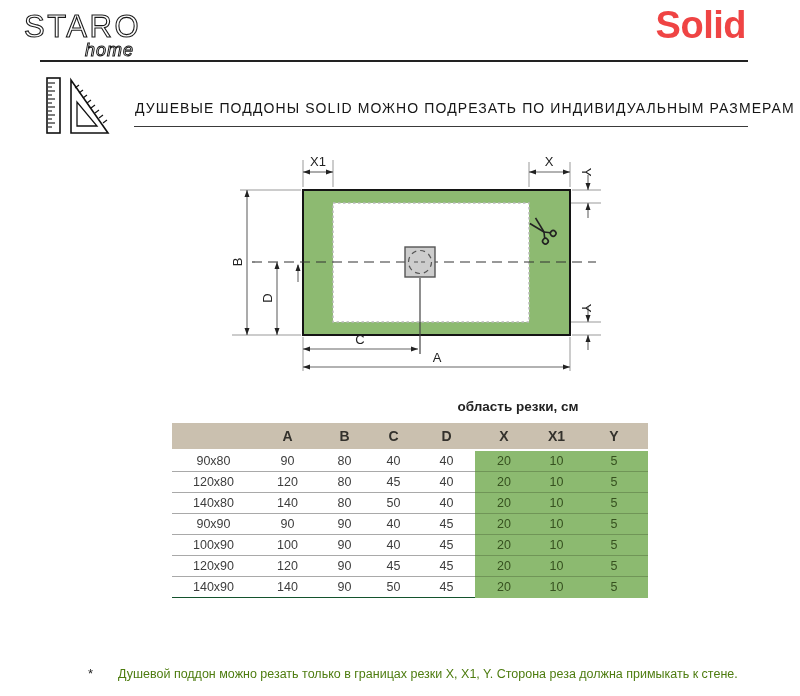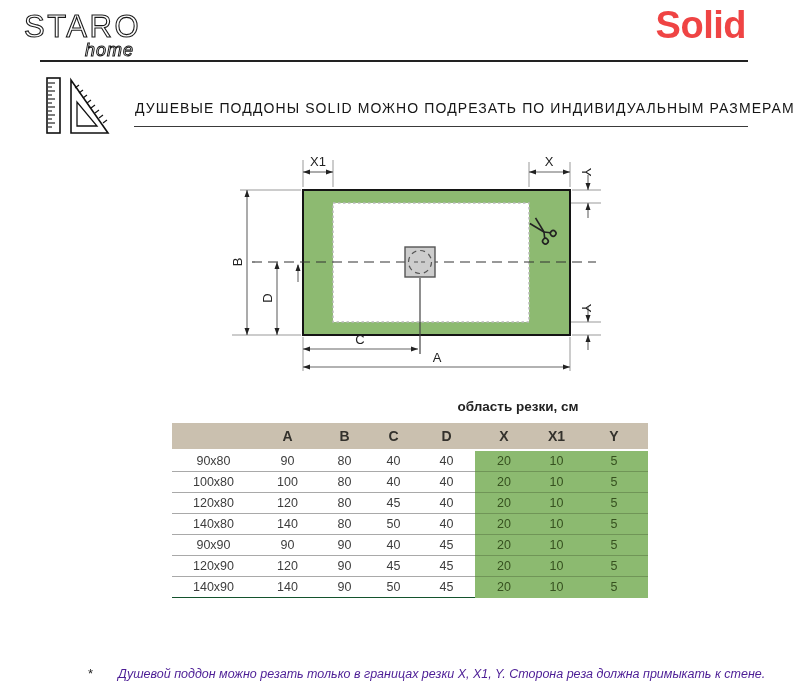--- a/index.html
+++ b/index.html
@@ -54,21 +54,21 @@
   table.size-table th:nth-child(2), table.size-table td:nth-child(2) { width: 65px; }
   table.size-table th:nth-child(3), table.size-table td:nth-child(3) { width: 49px; }
   table.size-table th:nth-child(4), table.size-table td:nth-child(4) { width: 49px; }
   table.size-table th:nth-child(5), table.size-table td:nth-child(5) { width: 57px; }
   table.size-table th:nth-child(6), table.size-table td:nth-child(6) { width: 58px; }
   table.size-table th:nth-child(7), table.size-table td:nth-child(7) { width: 47px; }
   table.size-table th:nth-child(8), table.size-table td:nth-child(8) { width: 68px; }
 
   
   .footnote-marker { position: absolute; left: 88px; top: 666px; font-size: 13px; color: #222; }
-  .footnote-text { position: absolute; left: 118px; top: 667px; width: 660px; font-size: 12.5px; color: #4c1d95; font-style: italic; }
+  .footnote-text { position: absolute; left: 118px; top: 667px; width: 660px; font-size: 12.5px; color: #4d7c0f; }
 </style>
 </head>
 <body>
 
 <div class="page">
 
   <div class="logo">
     <svg width="132" height="54" viewBox="0 0 132 54">
       <text x="1" y="31" font-size="31" letter-spacing="2.5" fill="none" stroke="#1a1a1a" stroke-width="1.1">STARO</text>
       <text x="62" y="50" font-size="18" font-style="italic" letter-spacing="1" fill="none" stroke="#1a1a1a" stroke-width="1">home</text>
@@ -219,30 +219,20 @@
           <td>90x80</td>
           <td>90</td>
           <td>80</td>
           <td>40</td>
           <td>40</td>
           <td class="green">20</td>
           <td class="green">10</td>
           <td class="green">5</td>
         </tr>
         <tr>
-          <td>100x80</td>
-          <td>100</td>
-          <td>80</td>
-          <td>40</td>
-          <td>40</td>
-          <td class="green">20</td>
-          <td class="green">10</td>
-          <td class="green">5</td>
-        </tr>
-        <tr>
           <td>120x80</td>
           <td>120</td>
           <td>80</td>
           <td>45</td>
           <td>40</td>
           <td class="green">20</td>
           <td class="green">10</td>
           <td class="green">5</td>
         </tr>
         <tr>
@@ -259,20 +249,30 @@
           <td>90x90</td>
           <td>90</td>
           <td>90</td>
           <td>40</td>
           <td>45</td>
           <td class="green">20</td>
           <td class="green">10</td>
           <td class="green">5</td>
         </tr>
         <tr>
+          <td>100x90</td>
+          <td>100</td>
+          <td>90</td>
+          <td>40</td>
+          <td>45</td>
+          <td class="green">20</td>
+          <td class="green">10</td>
+          <td class="green">5</td>
+        </tr>
+        <tr>
           <td>120x90</td>
           <td>120</td>
           <td>90</td>
           <td>45</td>
           <td>45</td>
           <td class="green">20</td>
           <td class="green">10</td>
           <td class="green">5</td>
         </tr>
         <tr>

